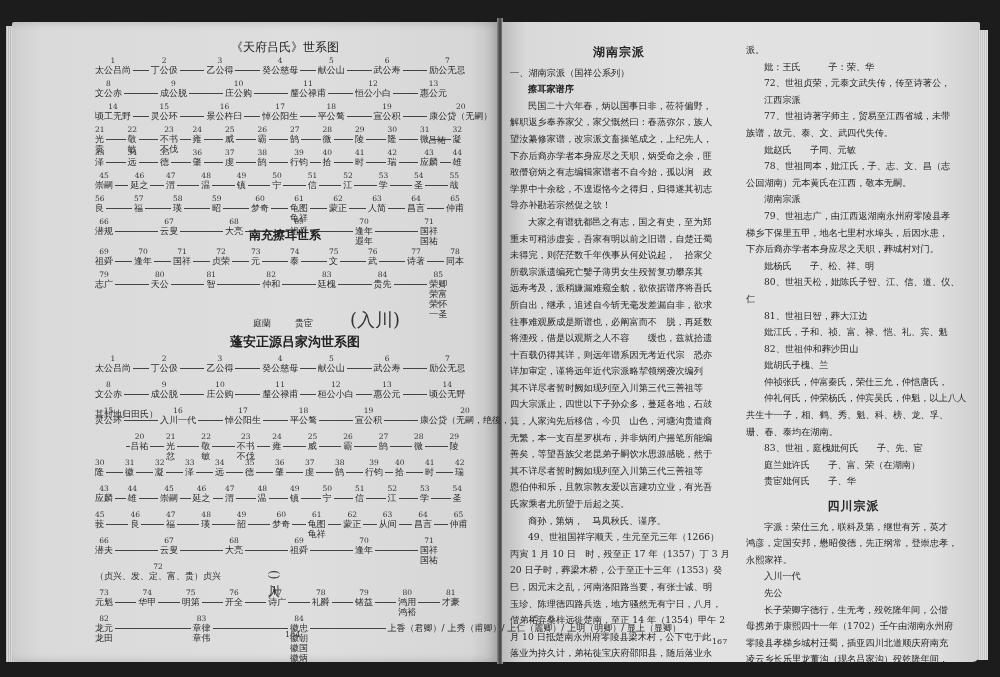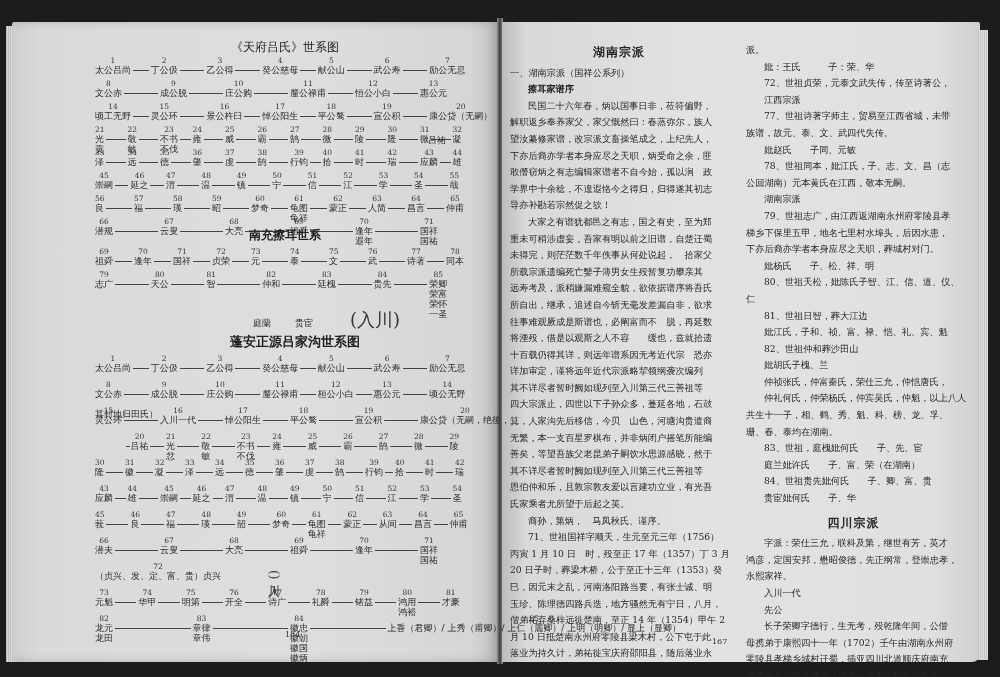--- a/index.html
+++ b/index.html
@@ -954,21 +954,21 @@
           <p>详加审定，谨将远年近代宗派略挈领纲袭次编列</p>
           <p>其不详尽者暂时阙如现列至入川第三代三善祖等</p>
           <p>四大宗派止，四世以下子孙众多，蔓延各地，石鼓</p>
           <p>箕，人家沟先后移信，今贝　山色，河塘沟贵遣裔</p>
           <p>无繁，本一支百星罗棋布，并非炳闭户摇笔所能编</p>
           <p>善矣，等望吾族父老昆弟子嗣饮水思源感晓，然于</p>
           <p>其不详尽者暂时阙如现列至入川第三代三善祖等</p>
           <p>恩伯仲和乐，且敦宗敦友爱以言建功立业，有光吾</p>
           <p>氏家乘者尤所望于后起之英。</p>
           <p class="ind">裔孙，第炳，　马凤秋氏、谨序。</p>
-          <p class="ind">71、世祖国祥字顺天，生元至元三年（1756）</p>
+          <p class="ind">49、世祖国祥字顺天，生元至元三年（1266）</p>
           <p>丙寅 1 月 10 日　时，殁至正 17 年（1357）丁 3 月</p>
           <p>20 日子时，葬梁木桥，公于至正十三年（1353）癸</p>
           <p>巳，因元末之乱，河南洛阳路当要，有张士诚、明</p>
           <p>玉珍、陈理德四路兵迭，地方骚然无有宁日，八月，</p>
           <p>偕弟祐弃桑梓远徙楚南，至正 14 年（1354）甲午 2</p>
           <p>月 10 日抵楚南永州府零陵县梁木村，公下屯于此</p>
           <p>落业为持久计，弟祐徙宝庆府邵阳县，随后落业永</p>
         </div>
     </div>
     <div class="col" style="left:236px;top:12px;width:215px;">
@@ -992,21 +992,20 @@
           <p class="ind">81、世祖日智，葬大江边</p>
           <p class="ind">妣江氏，子和、祯、富、禄、恺、礼、宾、魁</p>
           <p class="ind">82、世祖仲和葬沙田山</p>
           <p class="ind">妣胡氏子槐、兰</p>
           <p class="ind">仲祯张氏，仲富秦氏，荣仕三允，仲恺唐氏，</p>
           <p class="ind">仲礼何氏，仲荣杨氏，仲宾吴氏，仲魁，以上八人</p>
           <p>共生十一子，相、鹤、秀、魁、科、榜、龙、孚、</p>
           <p>珊、春、泰均在湖南。</p>
           <p class="ind">83、世祖，庭槐妣何氏　　子、先、宦</p>
           <p class="ind">庭兰妣许氏　　子、富、荣（在湖南）</p>
-          <p class="ind">84、世祖贵先妣何氏　　子、卿、富、贵</p>
           <p class="ind">贵宦妣何氏　　子、华</p>
         </div>
       <div class="sec" style="margin:8px 0 4px 0;">四川宗派</div>
       <div id="col2b">
           <p class="ind">字派：荣仕三允，联科及第，继世有芳，英才</p>
           <p>鸿彦，定国安邦，懋昭俊德，先正纲常，登崇忠孝，</p>
           <p>永熙家祥。</p>
           <p class="ind">入川一代</p>
           <p class="ind">先公</p>
           <p class="ind">长子荣卿字德行，生无考，殁乾隆年间，公偕</p>

